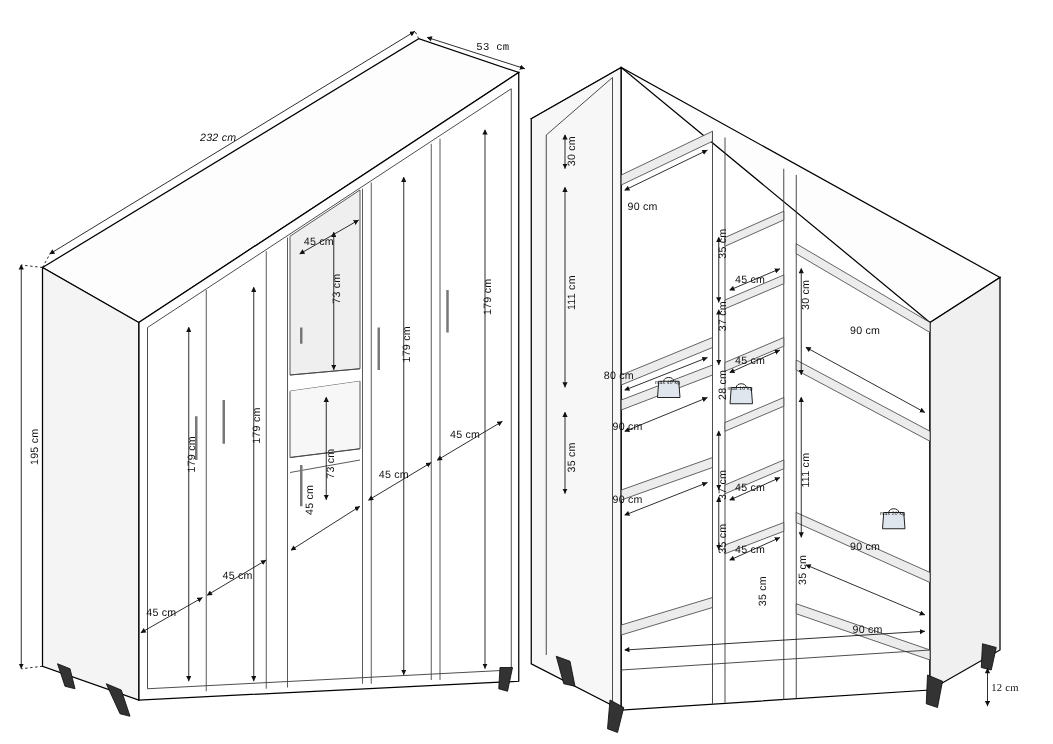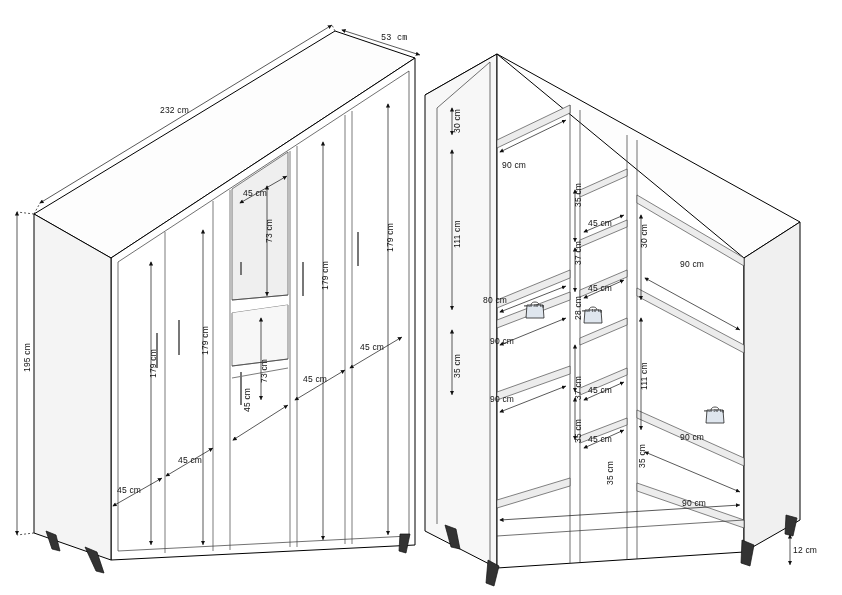--- a/index.html
+++ b/index.html
@@ -166,21 +166,21 @@
         <path d="M2,5 L18,5 L19,18 L1,18 Z" fill="#dfe6ee" stroke="#222" stroke-width="0.8"></path>
         <path d="M6,5 C6,1 14,1 14,5" fill="none" stroke="#222" stroke-width="0.8"></path>
       </g>
       <g transform="translate(705,405)">
         <path d="M2,5 L18,5 L19,18 L1,18 Z" fill="#dfe6ee" stroke="#222" stroke-width="0.8"></path>
         <path d="M6,5 C6,1 14,1 14,5" fill="none" stroke="#222" stroke-width="0.8"></path>
       </g>
     </g>
   </svg>
 
-  <div class="lbl" style="left:160px;top:105px;">232 cm</div>
+  <div class="lbl" style="left:160px;top:105px;font-style:italic;">232 cm</div>
   <div class="lbl" style="left:381px;top:33px;font-family:Liberation Mono, monospace;">53 cm</div>
   <div class="lbl vert" style="left:22px;top:372px;transform:rotate(-90deg);">195 cm</div>
 
   <div class="lbl vert" style="left:148px;top:378px;transform:rotate(-90deg);">179 cm</div>
   <div class="lbl vert" style="left:200px;top:355px;transform:rotate(-90deg);">179 cm</div>
   <div class="lbl vert" style="left:320px;top:290px;transform:rotate(-90deg);">179 cm</div>
   <div class="lbl vert" style="left:385px;top:252px;transform:rotate(-90deg);">179 cm</div>
 
   <div class="lbl vert" style="left:264px;top:243px;transform:rotate(-90deg);">73 cm</div>
   <div class="lbl vert" style="left:259px;top:383px;transform:rotate(-90deg);">73 cm</div>
@@ -213,19 +213,19 @@
   <div class="lbl" style="left:680px;top:259px;">90 cm</div>
   <div class="lbl" style="left:680px;top:432px;">90 cm</div>
   <div class="lbl" style="left:682px;top:498px;">90 cm</div>
 
   <div class="lbl" style="left:588px;top:218px;">45 cm</div>
   <div class="lbl" style="left:588px;top:283px;">45 cm</div>
   <div class="lbl" style="left:588px;top:385px;">45 cm</div>
   <div class="lbl" style="left:588px;top:434px;">45 cm</div>
 
   <div class="lbl" style="left:483px;top:295px;">80 cm</div>
-  <div class="lbl" style="left:793px;top:545px;">12 cm</div>
+  <div class="lbl" style="left:793px;top:545px;font-family:Liberation Serif, serif;">12 cm</div>
 
   <div class="lbl" style="left:524px;top:303px;font-size:4px;">max 40 kg</div>
   <div class="lbl" style="left:582px;top:308px;font-size:4px;">max 10 kg</div>
   <div class="lbl" style="left:704px;top:408px;font-size:4px;">max 20 kg</div>
 
 </div>
 
 </body></html>

